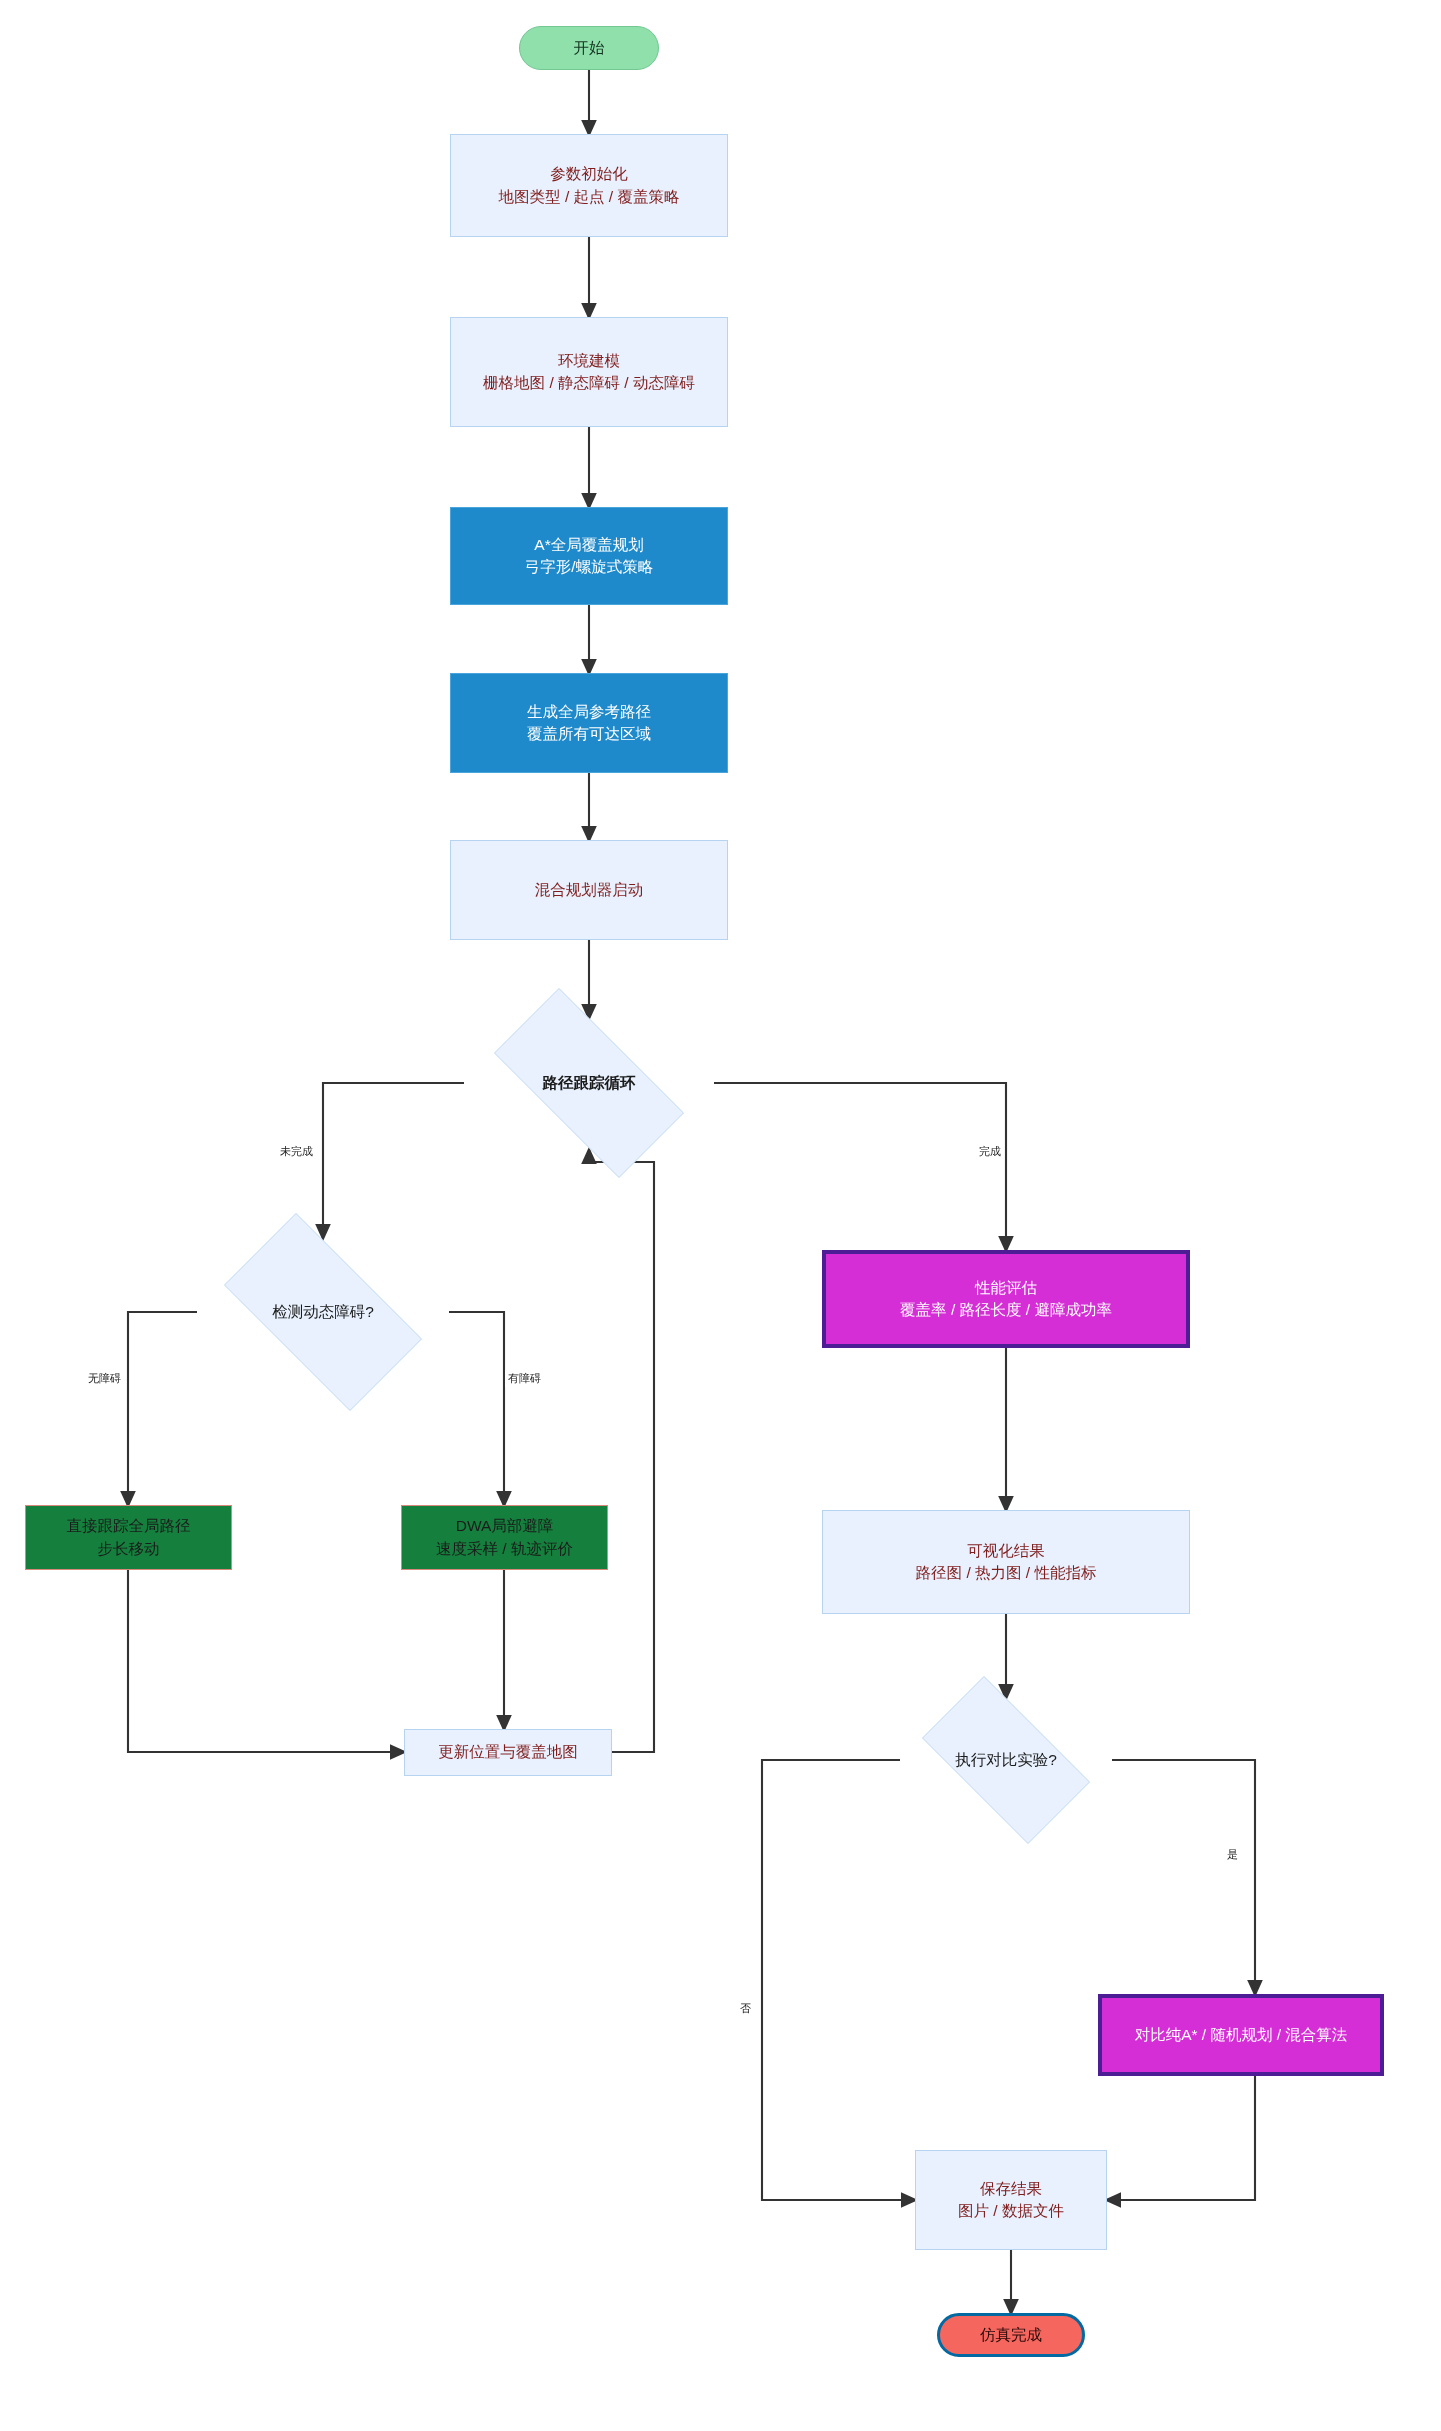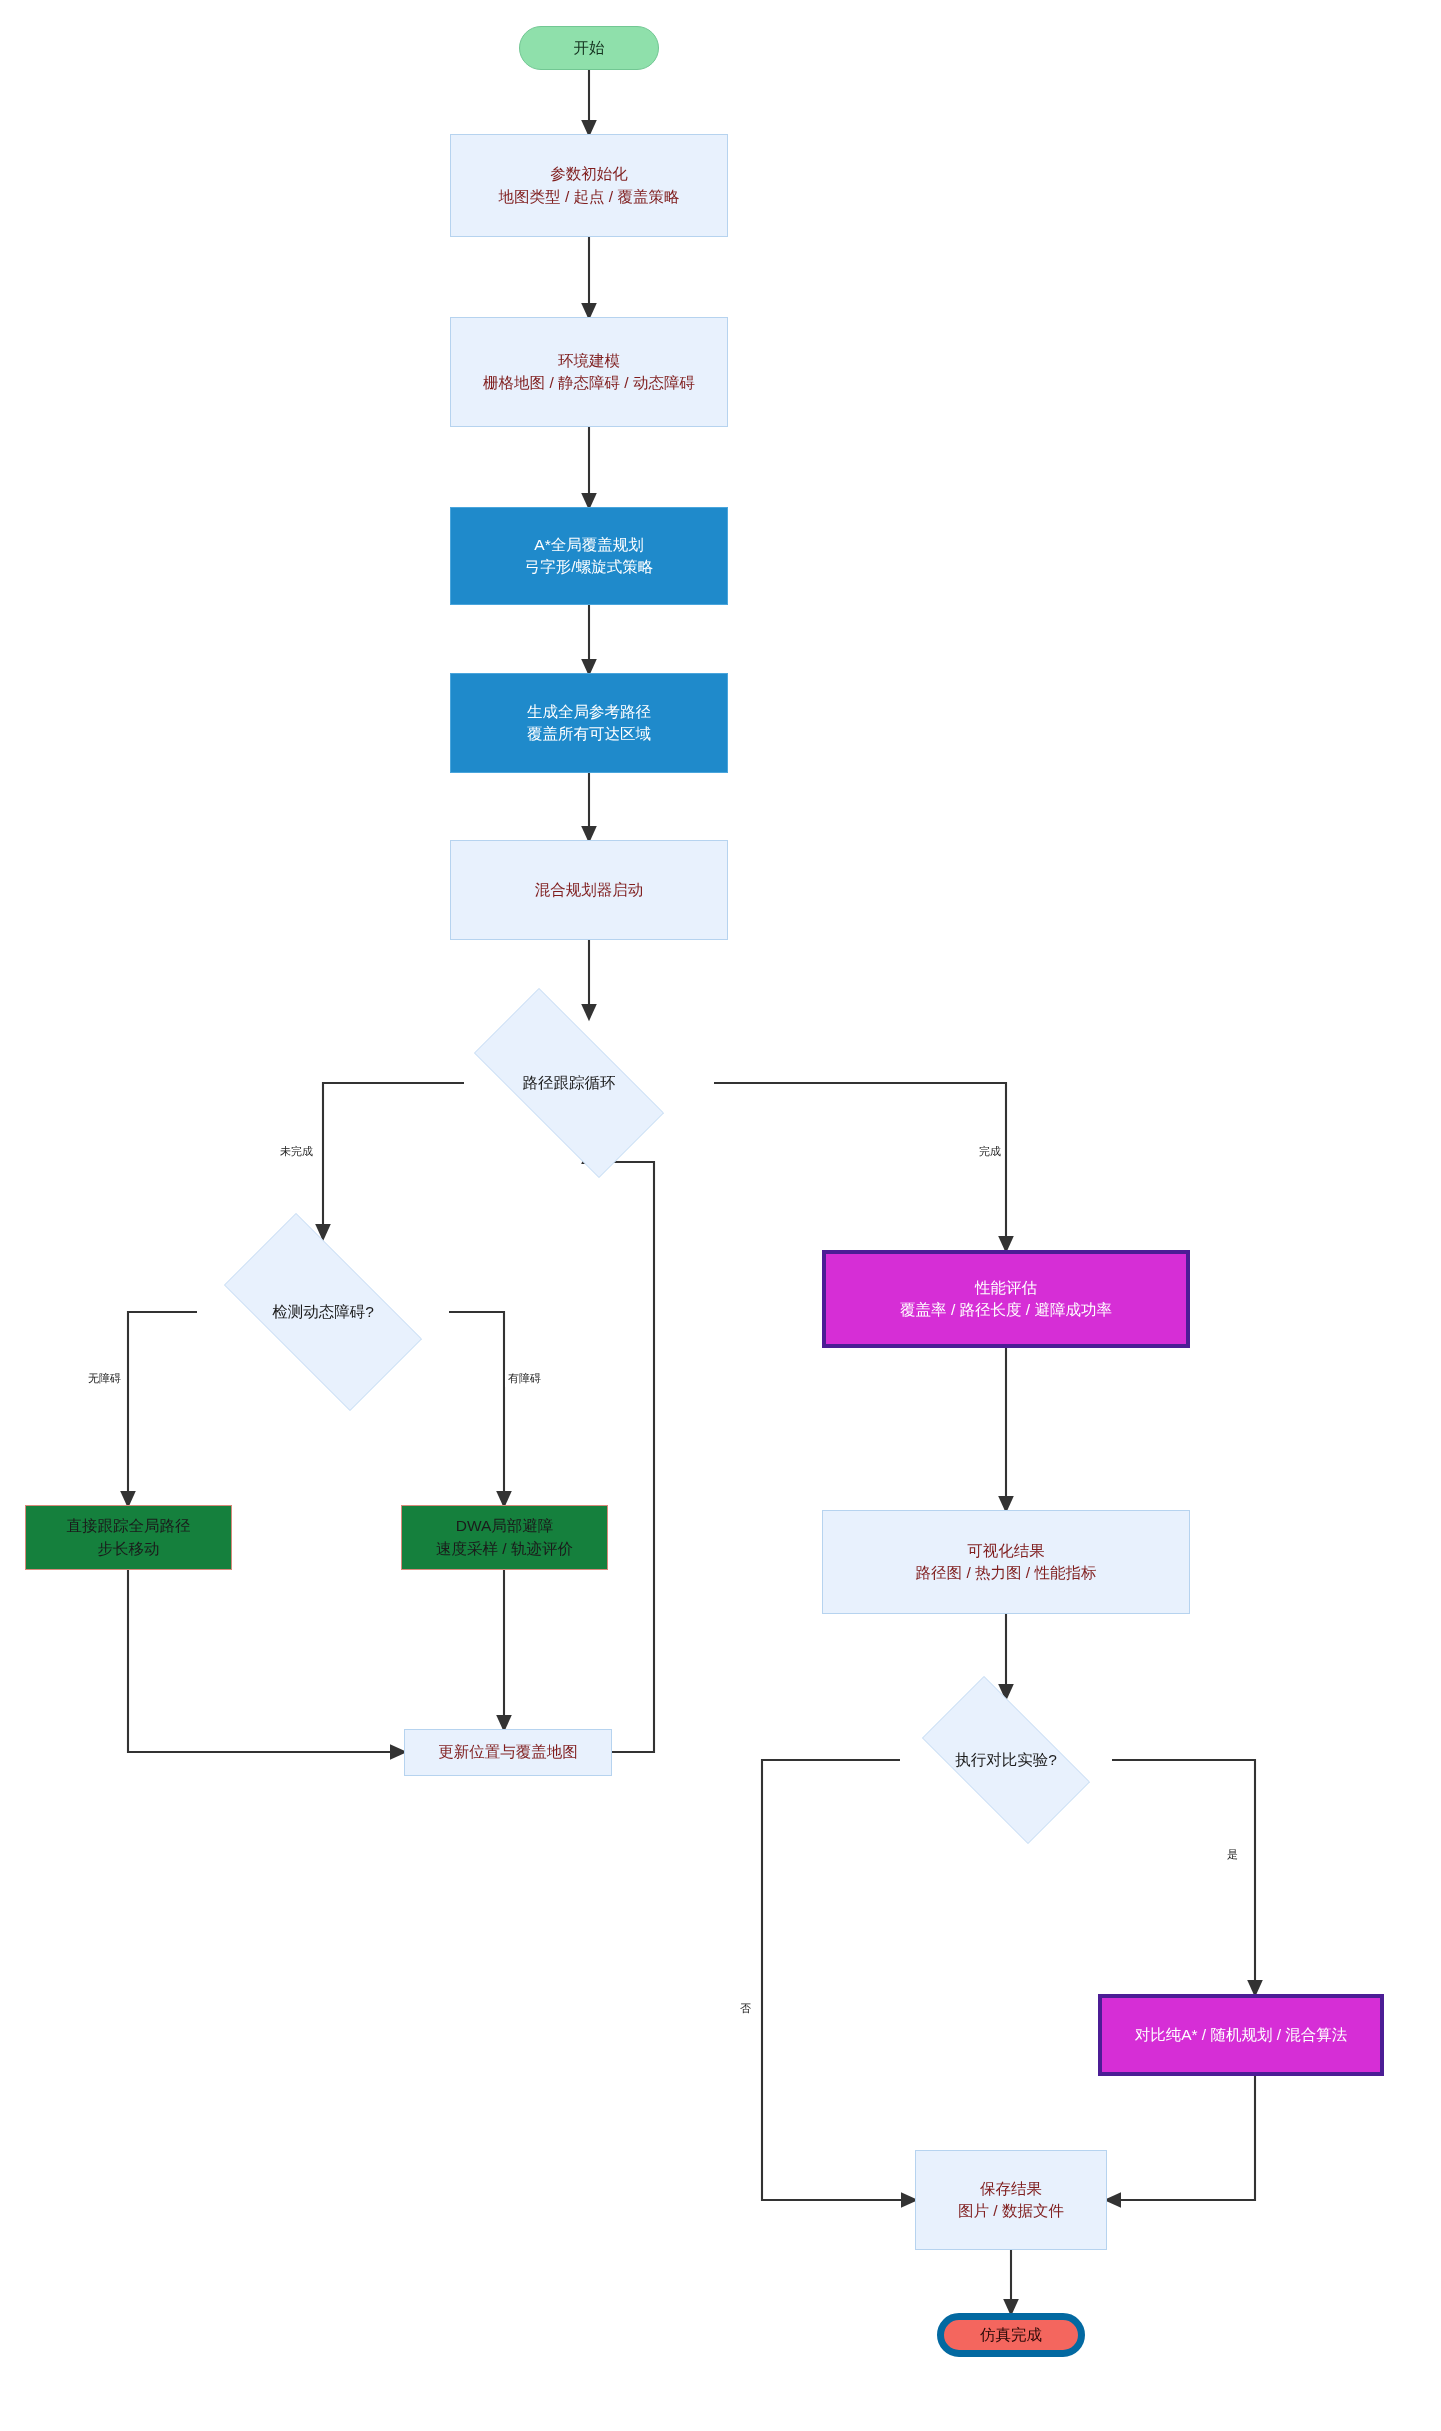--- a/index.html
+++ b/index.html
@@ -39,21 +39,21 @@
 
   
   .term-start {
     background: #8fe0ab;
     border: 1px solid #72c793;
     border-radius: 40px;
     color: #14321f;
   }
   .term-end {
     background: #f4665e;
-    border: 7px solid #0369a1;
+    border: 3px solid #0369a1;
     border-radius: 40px;
     color: #2a0a08;
   }
   .proc {
     background: #e8f1fd;
     border: 1px solid #b6d3ef;
   }
   .proc-blue {
     background: #1f8acb;
     border: 1px solid #4aa5dc;
@@ -175,21 +175,21 @@
 
   <div class="node proc-blue" style="left:450px; top:673px; width:278px; height:100px;">
     <span class="line">生成全局参考路径</span>
     <span class="line">覆盖所有可达区域</span>
   </div>
 
   <div class="node proc" style="left:450px; top:840px; width:278px; height:100px;">
     <span class="line">混合规划器启动</span>
   </div>
 
-  <div class="decision-wrap" style="left:444px; top:1018px; width:250px; height:130px;">
+  <div class="decision-wrap" style="left:464px; top:1018px; width:250px; height:130px;font-weight:bold;">
     <div class="diamond"></div>
     <div class="dlabel">路径跟踪循环</div>
   </div>
 
   <div class="decision-wrap" style="left:197px; top:1240px; width:252px; height:144px;">
     <div class="diamond"></div>
     <div class="dlabel">检测动态障碍?</div>
   </div>
 
   <div class="node proc-orange" style="left:25px; top:1505px; width:207px; height:65px;">

